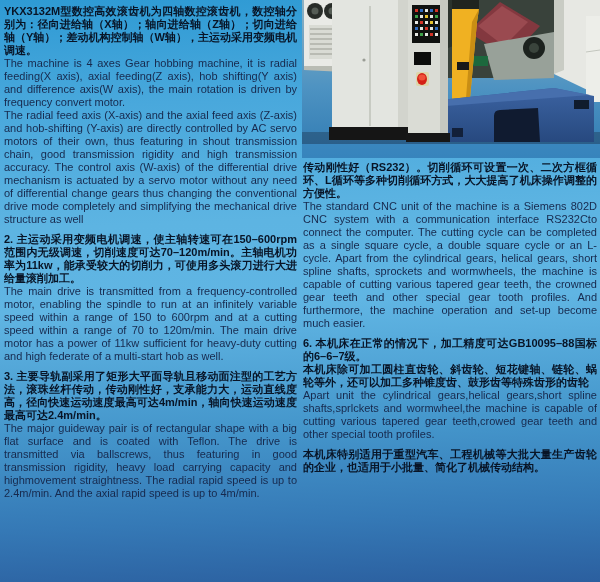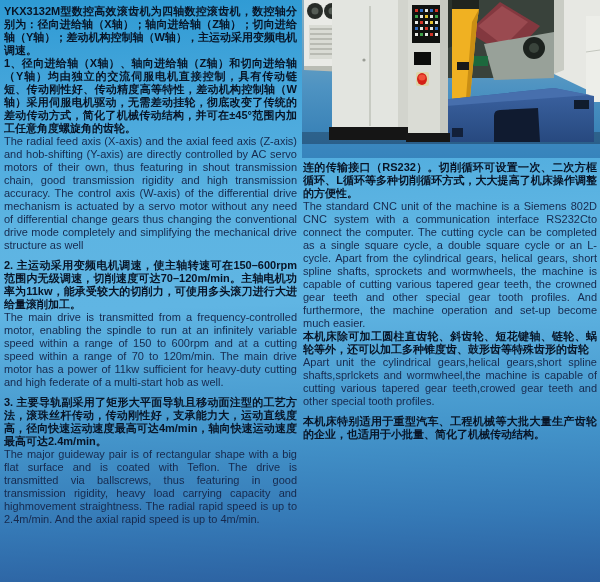--- a/index.html
+++ b/index.html
@@ -134,29 +134,30 @@
       <ellipse cx="120" cy="77.5" rx="3.5" ry="3" fill="#F05038"></ellipse>
       <rect x="104" y="133" width="44" height="9" fill="#161616"></rect>
     </g>
 
     <rect x="0" y="144" width="298" height="14" fill="#3E8CC4" opacity="0.55"></rect>
   </svg>
 </div>
 
 <div class="col col-left">
   <p class="p zh">YKX3132M型数控高效滚齿机为四轴数控滚齿机，数控轴分别为：径向进给轴（X轴）；轴向进给轴（Z轴）；切向进给轴（Y轴）；差动机构控制轴（W轴），主运动采用变频电机调速。</p>
-  <p class="p zh">1、径向进给轴（X轴）、轴向进给轴（Z轴）和切向进给轴（Y轴）均由独立的交流伺服电机直接控制，具有传动链短、传动刚性好、传动精度高等特性，差动机构控制轴（W轴）采用伺服电机驱动，无需差动挂轮，彻底改变了传统的差动传动方式，简化了机械传动结构，并可在±45°范围内加工任意角度螺旋角的齿轮。</p>
+  <p class="p en">The machine is 4 axes Gear hobbing machine, it is radial feeding(X axis), axial feeding(Z axis), hob shifting(Y axis) and difference axis(W axis), the main rotation is driven by frequency convert motor.</p>
   <p class="p en">The radial feed axis (X-axis) and the axial feed axis (Z-axis) and hob-shifting (Y-axis) are directly controlled  by AC servo motors of their own, thus featuring in shout transmission chain, good transmission rigidity and high transmission accuracy. The control axis (W-axis) of the differential drive mechanism is actuated by a servo motor without any need of differential change gears thus changing the conventional drive mode completely and simplifying the mechanical drive structure as well</p>
   <p class="p zh gap">2. 主运动采用变频电机调速，使主轴转速可在150–600rpm范围内无级调速，切削速度可达70–120m/min。主轴电机功率为11kw，能承受较大的切削力，可使用多头滚刀进行大进给量滚削加工。</p>
   <p class="p en">The main drive is transmitted from a frequency-controlled motor, enabling the spindle to run at an infinitely variable speed within a range of 150 to 600rpm and at a cutting speed within a range of 70 to 120m/min. The main drive motor has a power of 11kw sufficient for heavy-duty cutting and high federate of a multi-start hob as well.</p>
   <p class="p zh gap">3. 主要导轨副采用了矩形大平面导轨且移动面注型的工艺方法，滚珠丝杆传动，传动刚性好，支承能力大，运动直线度高，径向快速运动速度最高可达4m/min，轴向快速运动速度最高可达2.4m/min。</p>
   <p class="p en">The major guideway pair is of rectangular shape with a big flat surface and is coated with Teflon. The drive is transmitted via ballscrews, thus featuring in good transmission rigidity, heavy load carrying capacity and highmovement straightness. The radial rapid speed is up to 2.4m/min. And the axial rapid speed is up to 4m/min.</p>
 
 </div>
 
 <div class="col col-right">
-  <p class="p zh">连的传输接口（RS232）。切削循环可设置一次、二次方框循环、L循环等多种切削循环方式，大大提高了机床操作调整的方便性。</p>
+  <p class="p zh">传动刚性好（RS232）。切削循环可设置一次、二次方框循环、L循环等多种切削循环方式，大大提高了机床操作调整的方便性。</p>
   <p class="p en">The standard CNC unit of the machine is a Siemens 802D CNC system with a communication interface RS232Cto connect the computer. The cutting cycle can be completed as a single square cycle, a double square cycle or an L-cycle. Apart from the cylindrical gears, helical gears, short spline shafts, sprockets and wormwheels, the machine is capable of cutting various tapered gear teeth, the crowned gear teeth and other special gear tooth profiles. And furthermore, the machine operation and set-up become much easier.</p>
+  <p class="p zh gap">6. 本机床在正常的情况下，加工精度可达GB10095–88国标的6–6–7级。</p>
   <p class="p zh">本机床除可加工圆柱直齿轮、斜齿轮、短花键轴、链轮、蜗轮等外，还可以加工多种锥度齿、鼓形齿等特殊齿形的齿轮</p>
   <p class="p en">Apart unit the cylindrical gears,helical gears,short spline shafts,sprlckets and wormwheel,the machine is capable of cutting various tapered gear teeth,crowed gear teeth and other special tooth profiles.</p>
   <p class="p zh gap">本机床特别适用于重型汽车、工程机械等大批大量生产齿轮的企业，也适用于小批量、简化了机械传动结构。</p>
 
 </div>
 
 </body></html>

